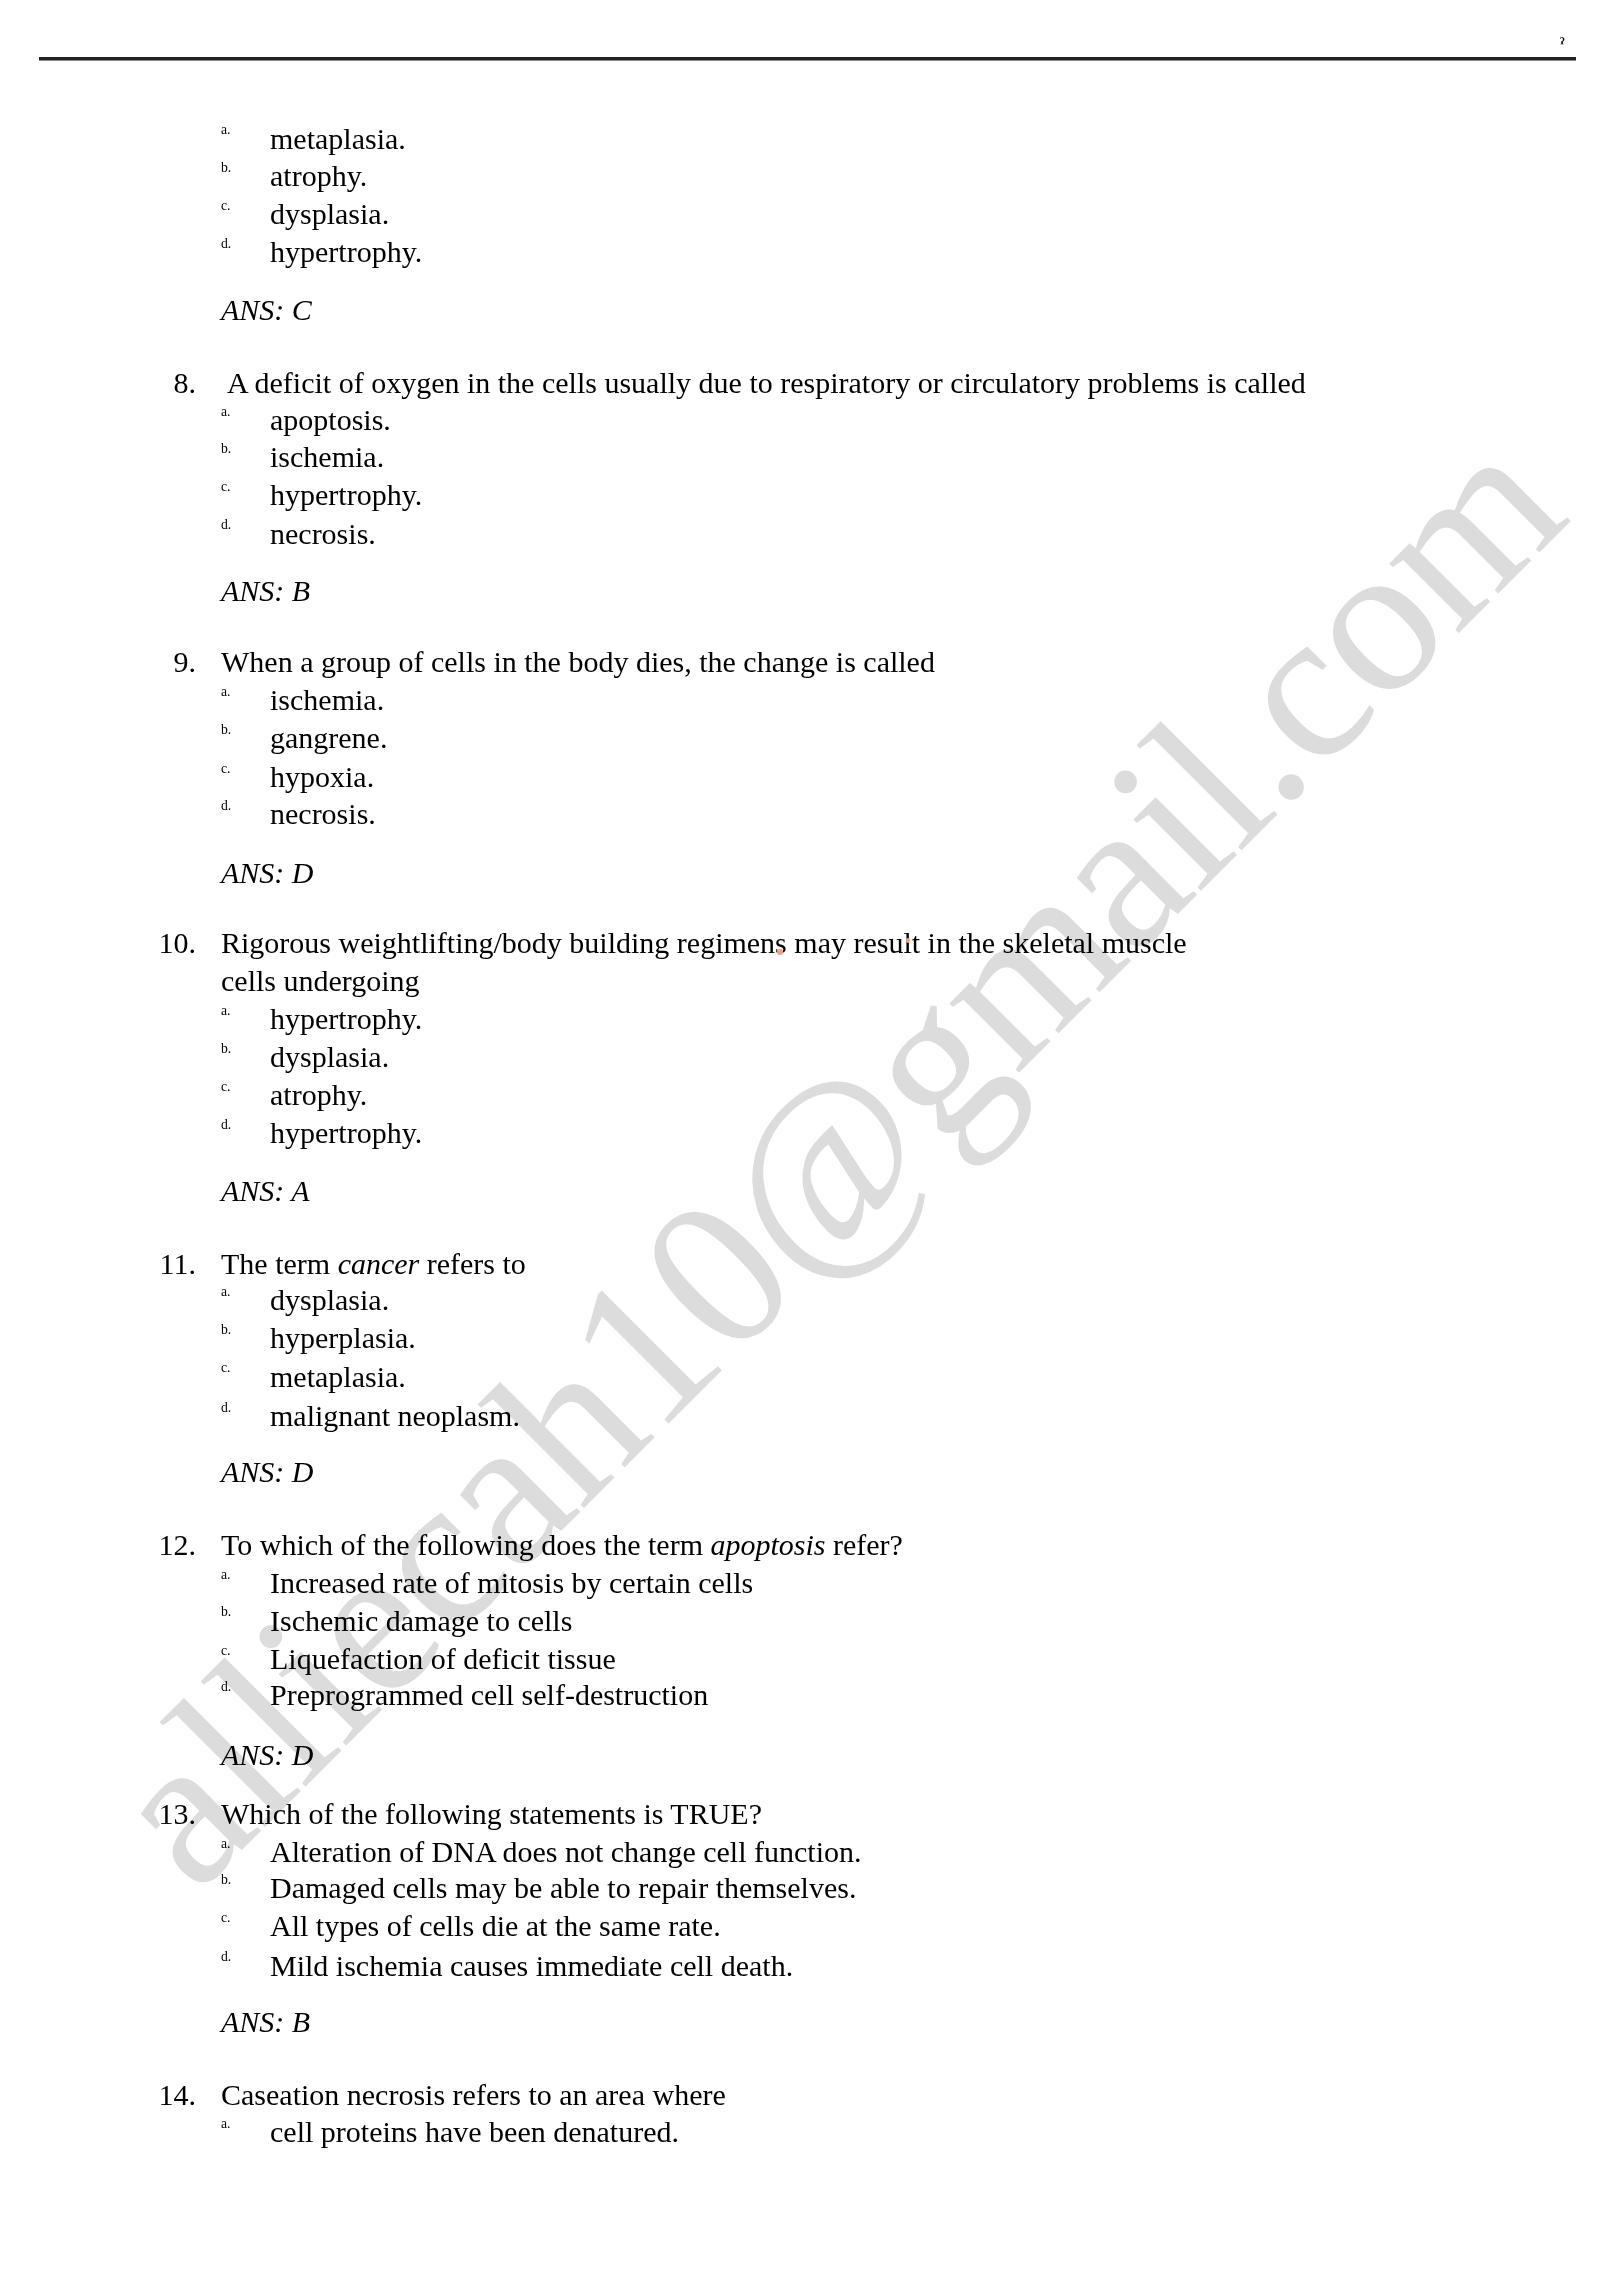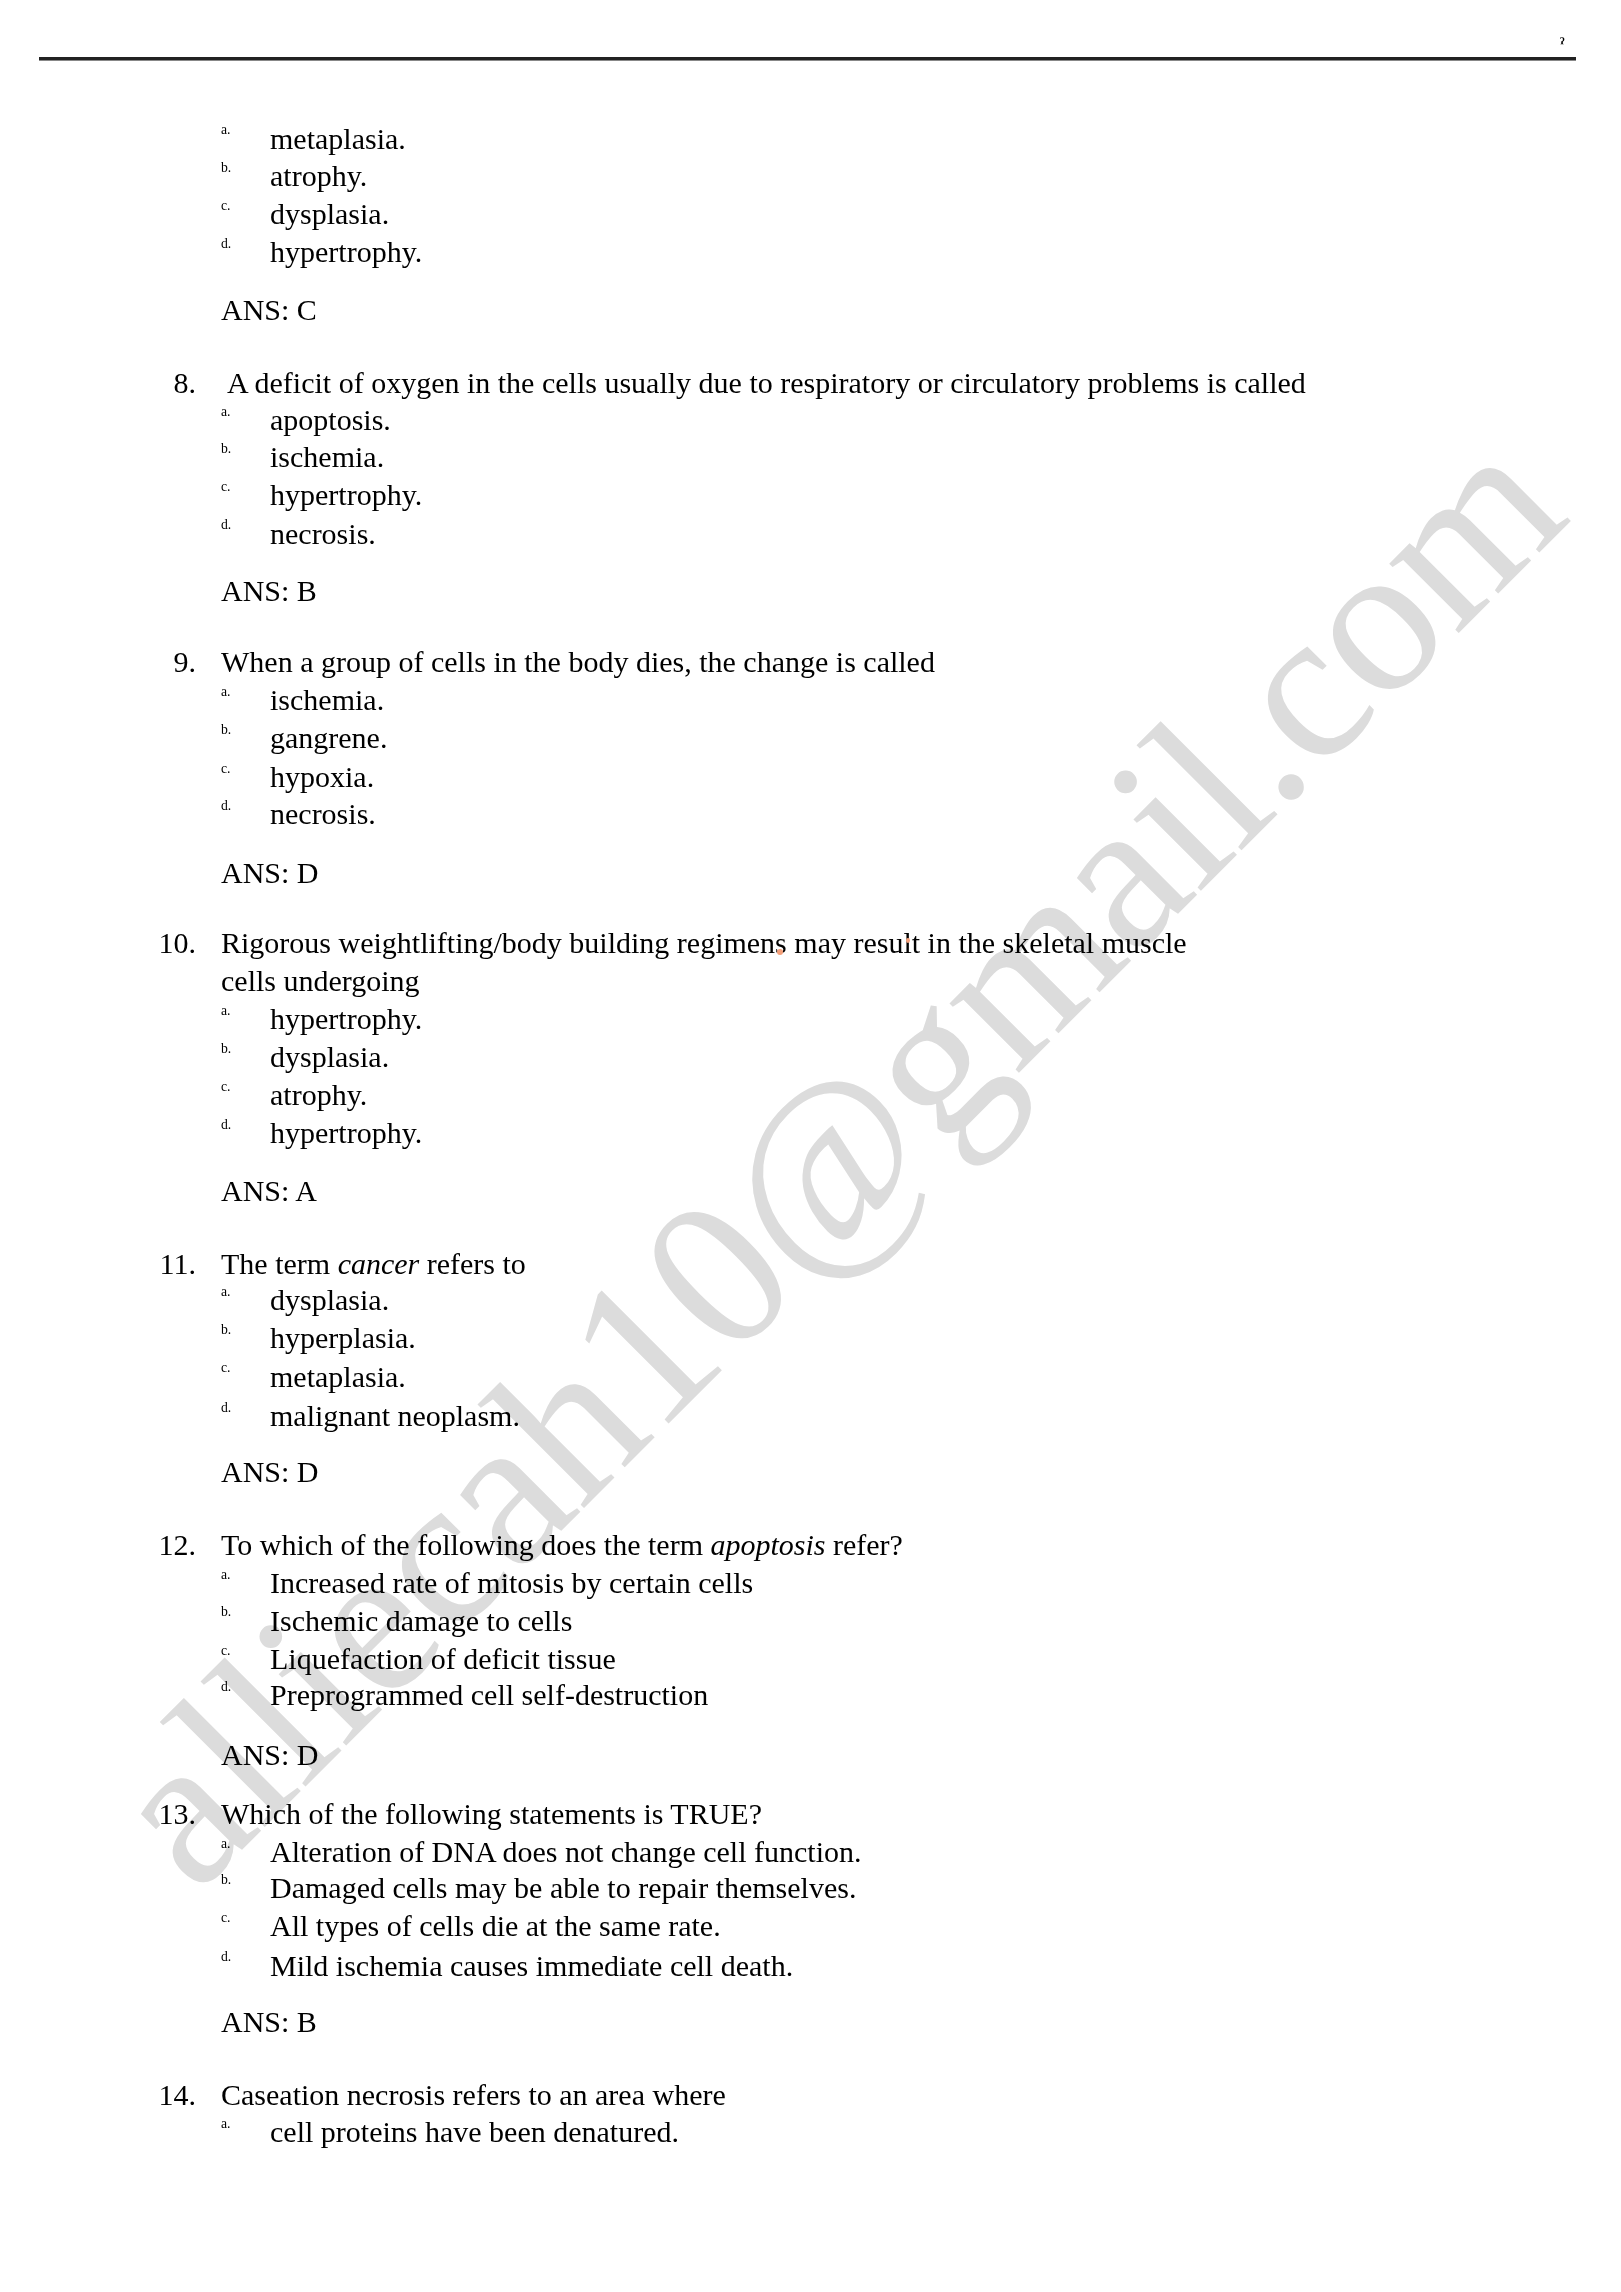--- a/index.html
+++ b/index.html
@@ -45,21 +45,21 @@
   }
 
   
   .content { position: absolute; left: 0; top: 0; z-index: 3; }
   .line {
     position: absolute; font-size: 30px; line-height: 37px; white-space: nowrap;
   }
   .qnum { position: absolute; font-size: 30px; line-height: 37px; text-align: right; width: 49px; }
   .optletter { position: absolute; font-size: 13.7px; line-height: 13.7px; }
   .opttext { position: absolute; font-size: 30px; line-height: 37px; white-space: nowrap; }
-  .ans { position: absolute; left: 221px; font-size: 30px; line-height: 37px; white-space: nowrap; }
+  .ans { position: absolute; left: 221px; font-size: 30px; line-height: 37px; white-space: nowrap; font-style: italic; }
   em { font-style: italic; }
 
   .dot { position: absolute; width: 5.9px; height: 5.9px; border-radius: 50%; background: #f4a07a; z-index: 4; }
 </style>
 </head>
 <body>
 
 <div class="page">
 
   <div class="watermark">alliecah10@gmail.com</div>

